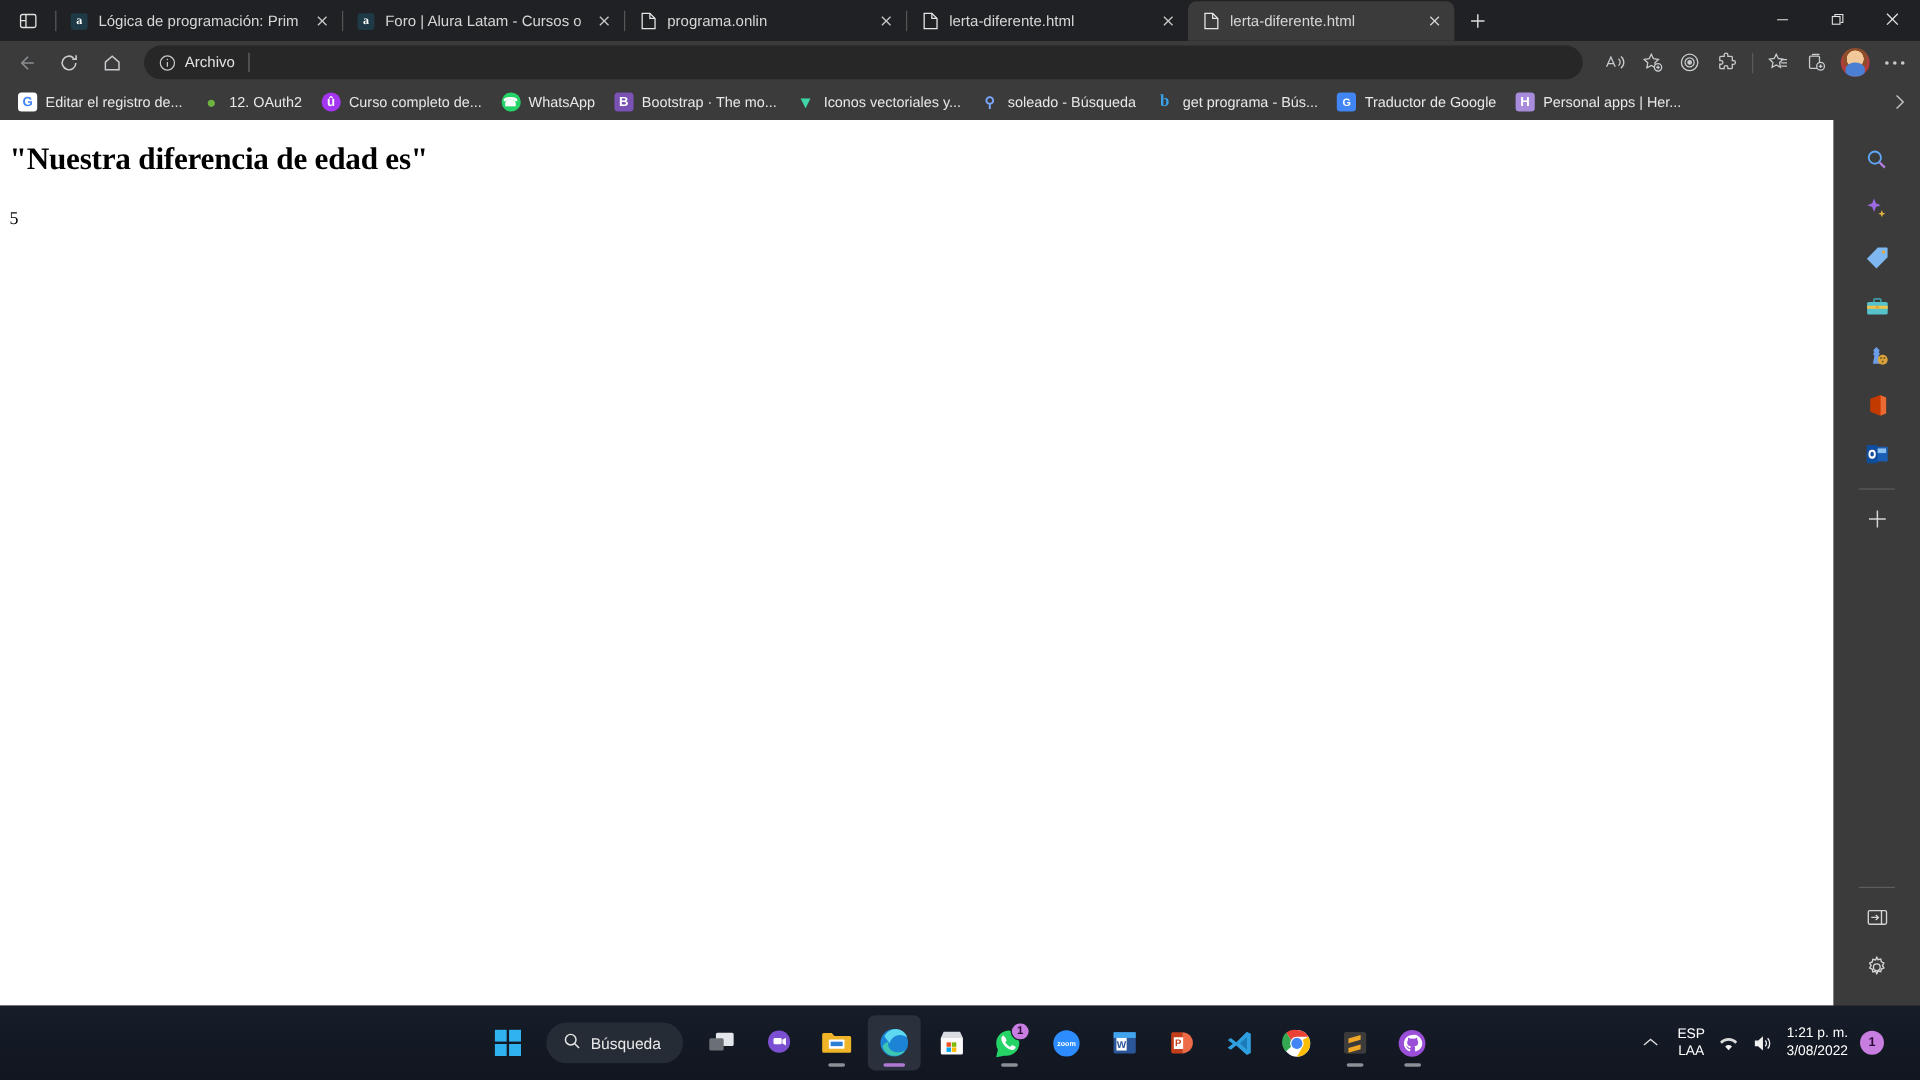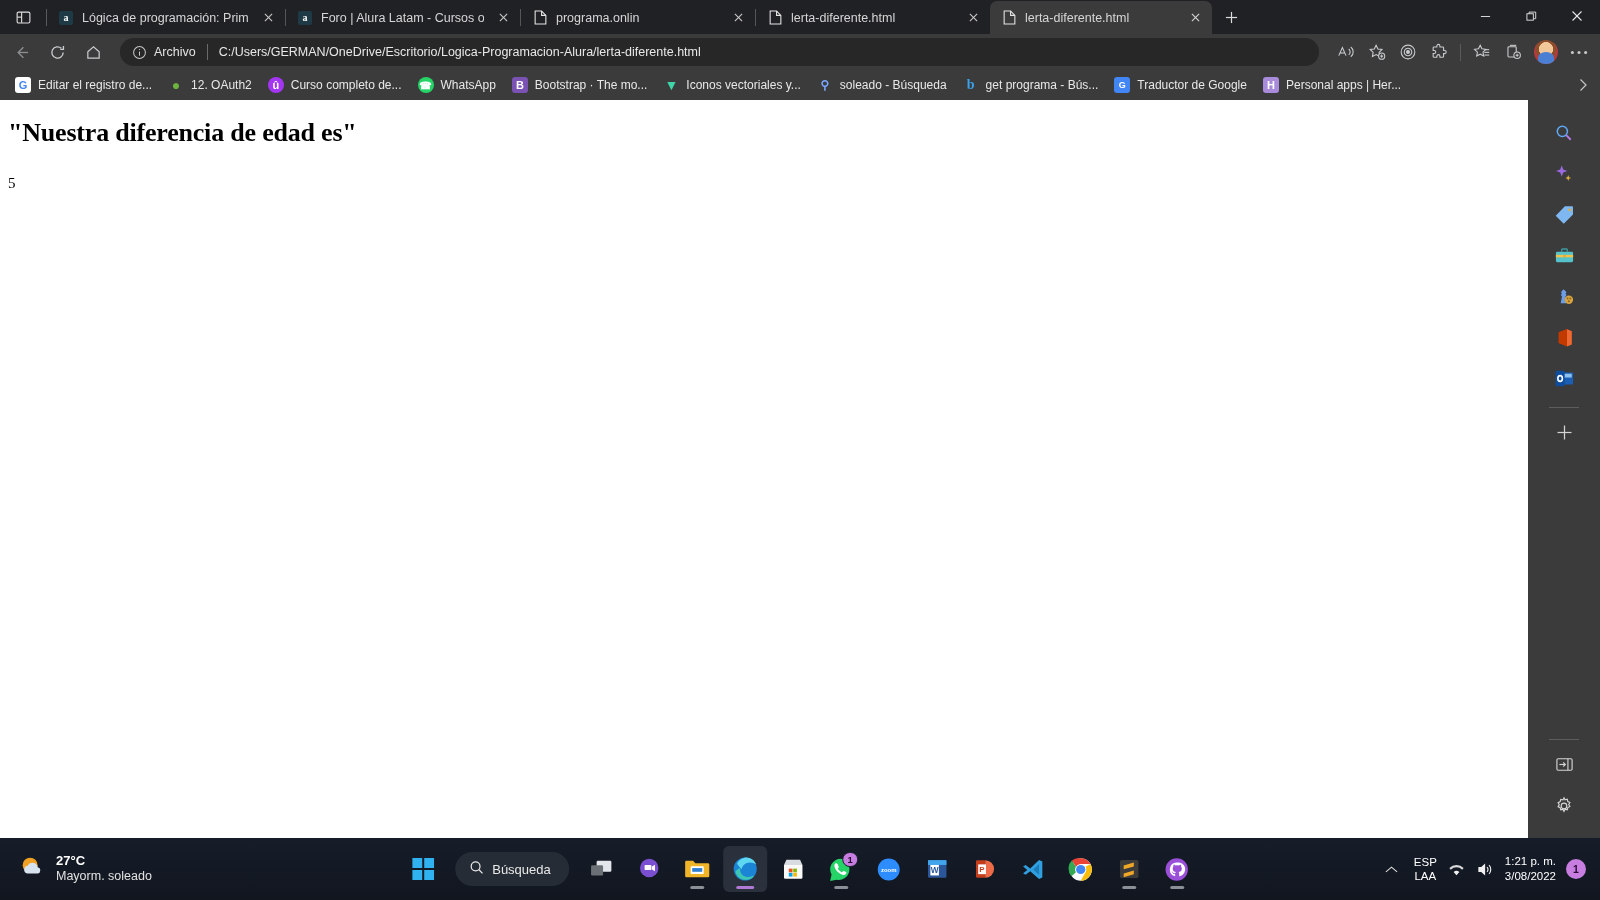--- a/index.html
+++ b/index.html
@@ -203,21 +203,21 @@
     text-align: right;
   }
   .badge {
     position: absolute; top: 6px; right: 5px;
     min-width: 15px; height: 15px; border-radius: 8px;
     background: #c77ee0; color: #2a0b36; font-size: 9.5px; font-weight: bold;
     display: flex; align-items: center; justify-content: center;
     padding: 0 4px; border: 1px solid #161d29;
   }
   .tb-right {
-    position: absolute; right: 0; display: flex; align-items: center;
+    position: absolute; right: 16px; display: flex; align-items: center;
     gap: 10px; padding-right: 14px; height: 62px;
   }
   .tray-chevron { color: #dcdcdc; padding: 0 6px; }
   .tray-lang { color: #fff; font-size: 11.5px; line-height: 1.25; text-align: center; }
   .tray-clock { color: #fff; font-size: 11.5px; line-height: 1.3; text-align: right; }
   .tray-badge {
     width: 20px; height: 20px; border-radius: 50%;
     background: #c77ee0; color: #2a0b36;
     font-size: 10.5px; font-weight: bold;
     display: flex; align-items: center; justify-content: center;
@@ -371,21 +371,20 @@
     <div class="omnibox">
       <span class="omni-info">
         <svg width="15" height="15" viewBox="0 0 16 16" fill="none" stroke="#c8c8c8" stroke-width="1.1">
             <circle cx="8" cy="8" r="6.3"></circle>
             <line x1="8" y1="7" x2="8" y2="11.4"></line>
             <circle cx="8" cy="4.8" r="0.65" fill="#c8c8c8" stroke="none"></circle>
           </svg>
       </span>
       <span class="omni-scheme">Archivo</span>
       <span class="omni-divider"></span>
-      <span class="omni-url">C:/Users/GERMAN/OneDrive/Escritorio/Logica-Programacion-Alura/lerta-diferente.html</span>
     </div>
 
     <div class="toolbar-right">
       <div class="tbtn">
         <svg width="18" height="16" viewBox="0 0 20 17" fill="none" stroke="#c9ccce" stroke-width="1.2">
           <path d="M2 12.5L6 3.5l4 9"></path>
             <line x1="3.4" y1="9.6" x2="8.6" y2="9.6"></line>
           <path d="M13 5.2a4 4 0 0 1 0 6.4M15.3 3a6.8 6.8 0 0 1 0 10.8"></path>
         </svg>
       </div>
@@ -568,32 +567,20 @@
             <path d="M11 1.9l1.1 2.3 2.5-.6.6 2.5 2.3 1.1-1.3 2.2 1.3 2.2-2.3 1.1-.6 2.5-2.5-.6L11 17l-1.1-2.3-2.5.6-.6-2.5L4.5 11.7l1.3-2.2-1.3-2.2 2.3-1.1.6-2.5 2.5.6z"></path>
           </svg>
         </div>
       </div>
     </div>
   </div>
 </div>
 
 <div class="taskbar">
 
-  <div class="tb-weather">
-    <span>
-      <svg width="28" height="28" viewBox="0 0 30 30">
-        <circle cx="13" cy="13" r="8" fill="#f0a022"></circle>
-        <path d="M10 22a4.2 4.2 0 0 1 .5-8.3 5.6 5.6 0 0 1 10.6 1.6A3.4 3.4 0 0 1 21 22z" fill="#d7e3ef"></path>
-      </svg>
-    </span>
-    <span class="wtxt">
-      <span class="wtemp" style="display:block">27°C</span>
-      <span class="wdesc" style="display:block">Mayorm. soleado</span>
-    </span>
-  </div>
 
   <div class="tb-center">
     <div class="tbi">
       <svg width="22" height="22" viewBox="0 0 22 22">
         <rect x="0" y="0" width="10" height="10" fill="#2fb2ef"></rect>
           <rect x="12" y="0" width="10" height="10" fill="#2fb2ef"></rect>
         <rect x="0" y="12" width="10" height="10" fill="#2fb2ef"></rect>
           <rect x="12" y="12" width="10" height="10" fill="#2fb2ef"></rect>
       </svg>
     </div>

